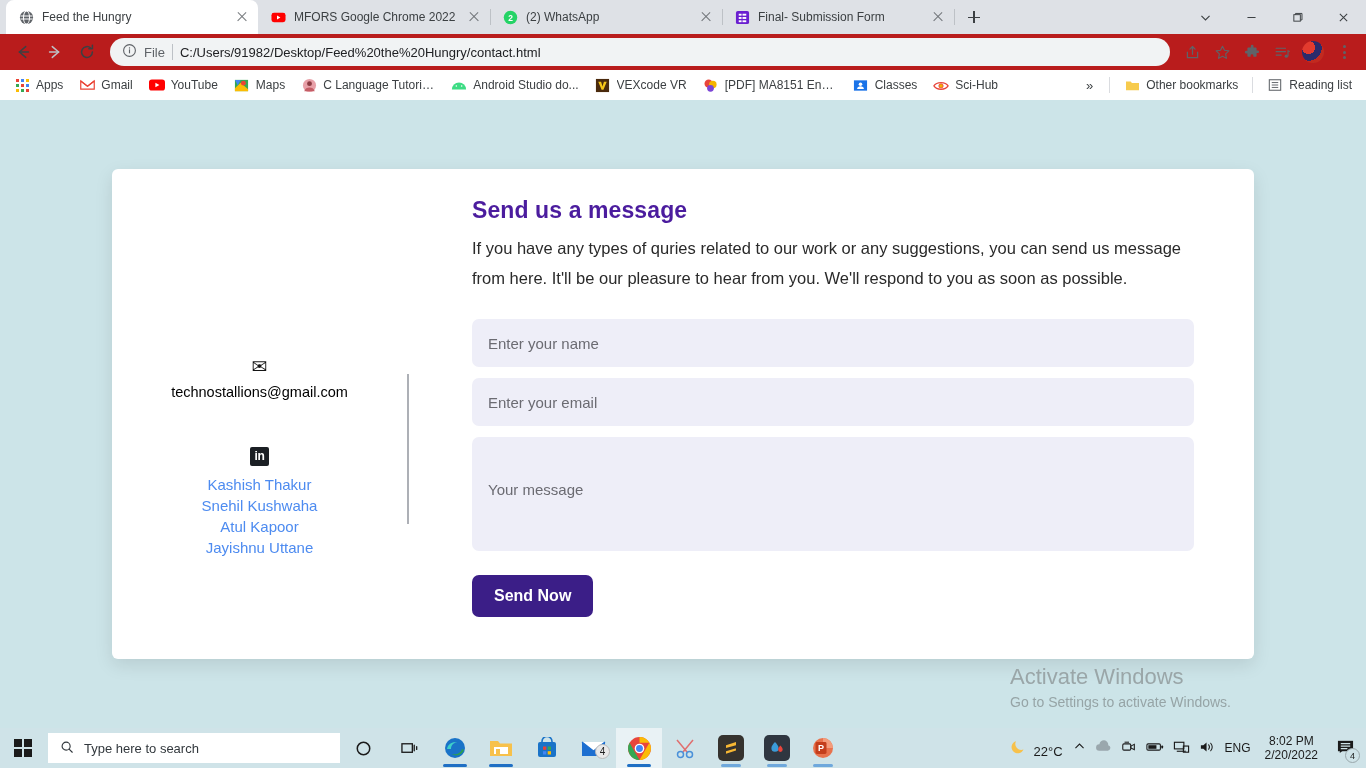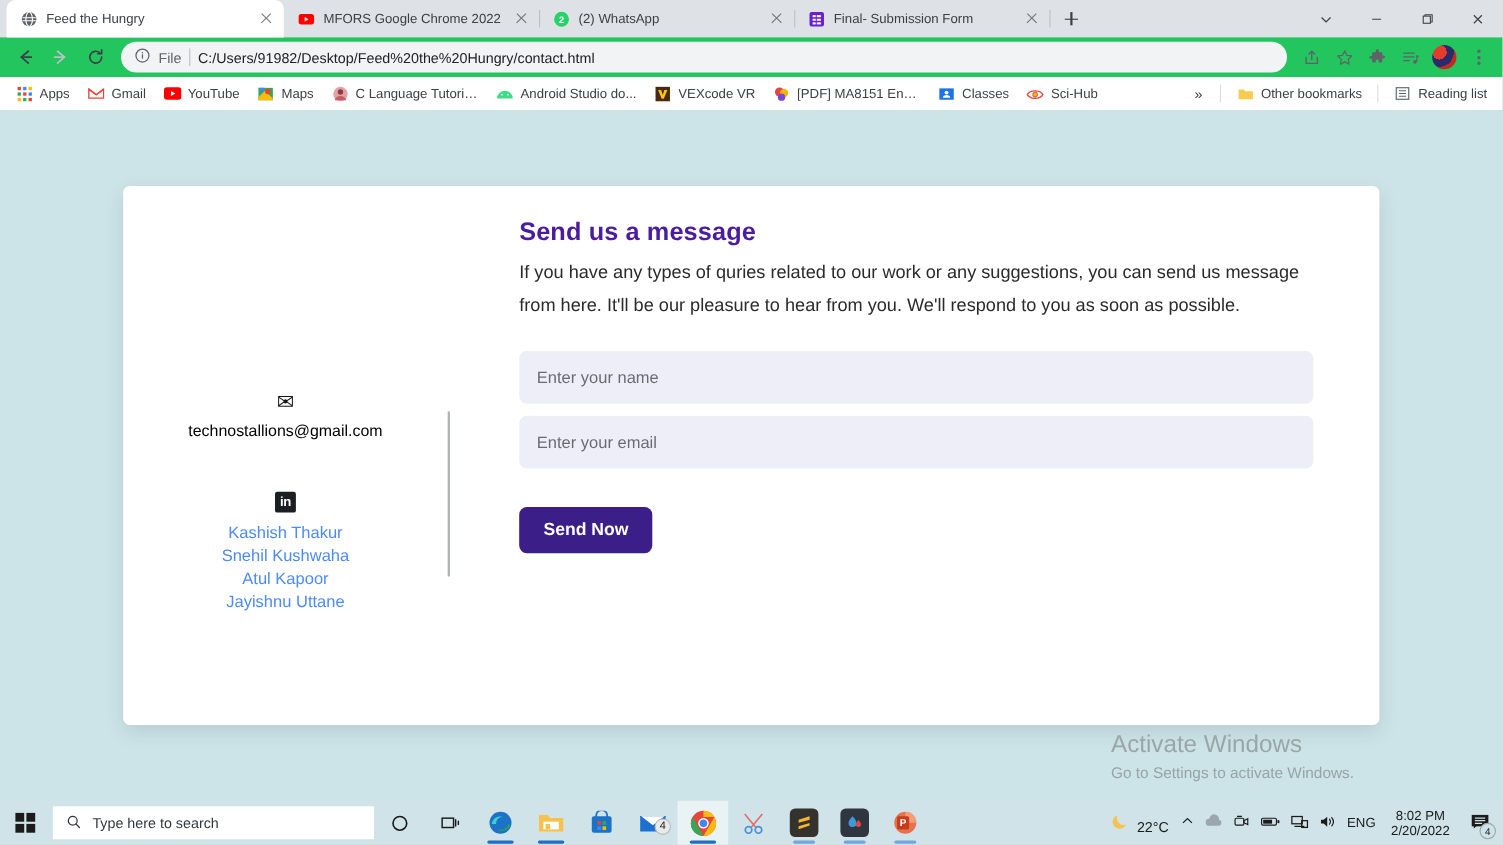--- a/index.html
+++ b/index.html
@@ -36,21 +36,21 @@
     content: ""; position: absolute; right: -1px; top: 9px; height: 16px; width: 1px; background: #bdc1c6;
   }
   .newtab { width: 28px; height: 28px; margin: 0 0 3px 6px; position: relative; border-radius: 50%; }
   .newtab::before, .newtab::after { content: ""; position: absolute; background: #3c4043; }
   .newtab::before { left: 8px; top: 13.5px; width: 12px; height: 1.6px; }
   .newtab::after { left: 13.2px; top: 8px; width: 1.6px; height: 12px; }
 
   .wincontrols { position: absolute; right: 0; top: 0; height: 34px; display: flex; align-items: center; }
   .wc { width: 46px; height: 32px; display: flex; align-items: center; justify-content: center; color: #3c4043; font-size: 12px; }
 
-  .toolbar { height: 36px; background: #22c55e; display: flex; align-items: center; padding: 0 8px; gap: 2px; }
+  .toolbar { height: 36px; background: #b91c1c; display: flex; align-items: center; padding: 0 8px; gap: 2px; }
   .navbtn { width: 30px; height: 30px; display: flex; align-items: center; justify-content: center; color: #5f6368; }
   .navbtn.disabled { color: #bdc1c6; }
   .omnibox {
     flex: 1 1 auto; height: 28px; background: #f1f3f4; border-radius: 14px;
     display: flex; align-items: center; padding: 0 12px; gap: 7px; margin: 0 6px;
     font-size: 13px; color: #202124; min-width: 0;
   }
   .omnibox .sep { width: 1px; height: 16px; background: #bdc1c6; }
   .omnibox .scheme { color: #5f6368; font-size: 13px; }
   .omnibox .url { color: #202124; font-size: 13px; white-space: nowrap; overflow: hidden; flex: 1 1 auto; }
@@ -466,20 +466,21 @@
 
     <div class="right-col">
       <h1 class="heading">Send us a message</h1>
       <p class="lead">If you have any types of quries related to our work or any suggestions, you can send us message from here. It'll be our pleasure to hear from you. We'll respond to you as soon as possible.</p>
 
       <form class="form">
         <input class="field" type="text" placeholder="Enter your name" style="">
         <div class="gap"></div>
         <input class="field" type="text" placeholder="Enter your email" style="">
         <div class="gap"></div>
+        <textarea class="field" placeholder="Your message" style=""></textarea>
         <button class="send-btn" type="submit">Send Now</button>
       </form>
     </div>
   </div>
 
   <div class="watermark">
     <div class="wm1">Activate Windows</div>
     <div class="wm2">Go to Settings to activate Windows.</div>
   </div>
 </div>

